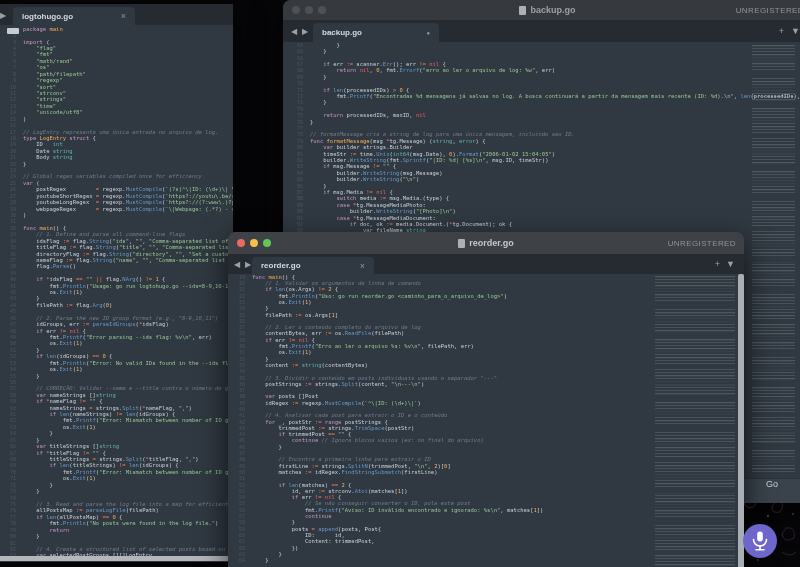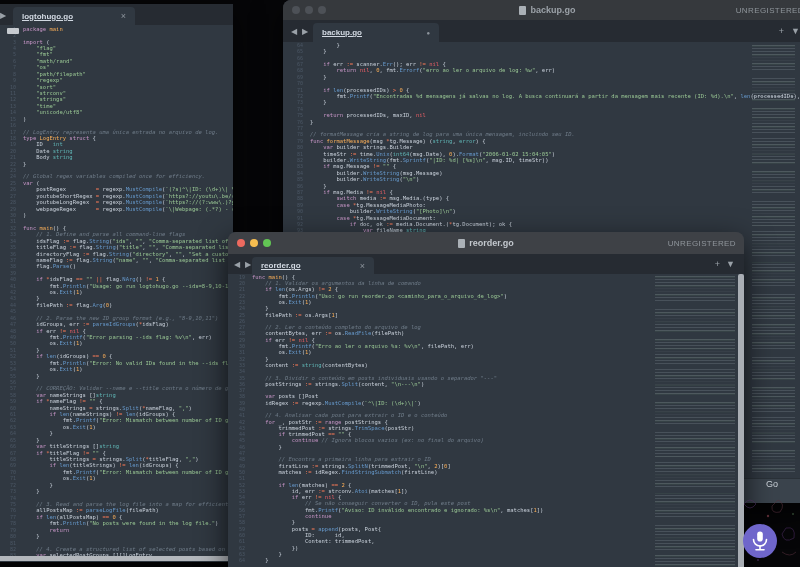--- a/index.html
+++ b/index.html
@@ -13,21 +13,21 @@
   .light{width:8px;height:8px;border-radius:50%;}
   .titlewrap{position:absolute;left:0;right:0;text-align:center;font-size:9px;font-weight:bold;
              color:#c3c8ce;pointer-events:none;display:flex;justify-content:center;align-items:center;gap:4px;}
   .inactive .titlewrap{color:#9ba1a8;}
   .docicon{display:inline-block;width:7px;height:9px;background:#aab0b6;border-radius:1px;}
   .badge{position:absolute;right:8px;font-size:8px;color:#8f959b;letter-spacing:.4px;}
   
   .tabbar{position:absolute;left:0;right:0;background:#262b32;}
   .tab{position:absolute;top:3px;bottom:0;background:#303841;border-radius:4px 4px 0 0;
        display:flex;align-items:center;justify-content:space-between;padding:0 9px;}
-  .tablabel{font-size:8px;font-weight:bold;color:#d2d9e2;text-decoration:underline;}
+  .tablabel{font-size:8px;font-weight:bold;color:#d2d9e2;}
   .tabclose{font-size:9px;color:#8d949c;margin-left:14px;}
   .tabdot{font-size:6px;color:#8d949c;margin-left:14px;}
   .navarrow{position:absolute;font-size:8px;color:#9aa1a8;top:50%;transform:translateY(-50%);}
   .tabctl{position:absolute;font-size:9px;color:#9aa1a8;top:50%;transform:translateY(-50%);}
   
   .codewrap{position:absolute;overflow:hidden;}
   .code{transform:scale(.5);transform-origin:0 0;width:200%;
         font-family:"DejaVu Sans Mono",monospace;font-size:11px;white-space:pre;color:#c8d0da;}
   .ln{display:flex;}
   .num{flex:none;text-align:right;padding-right:14px;color:#4b5765;font-size:10px;}

